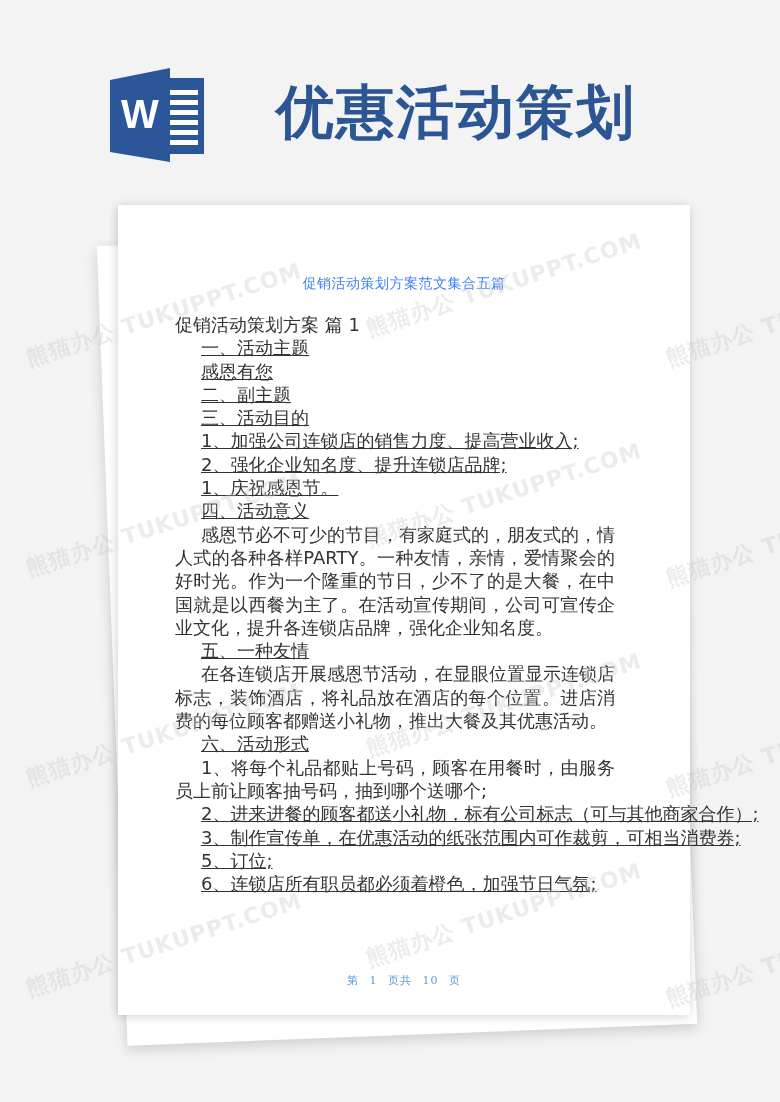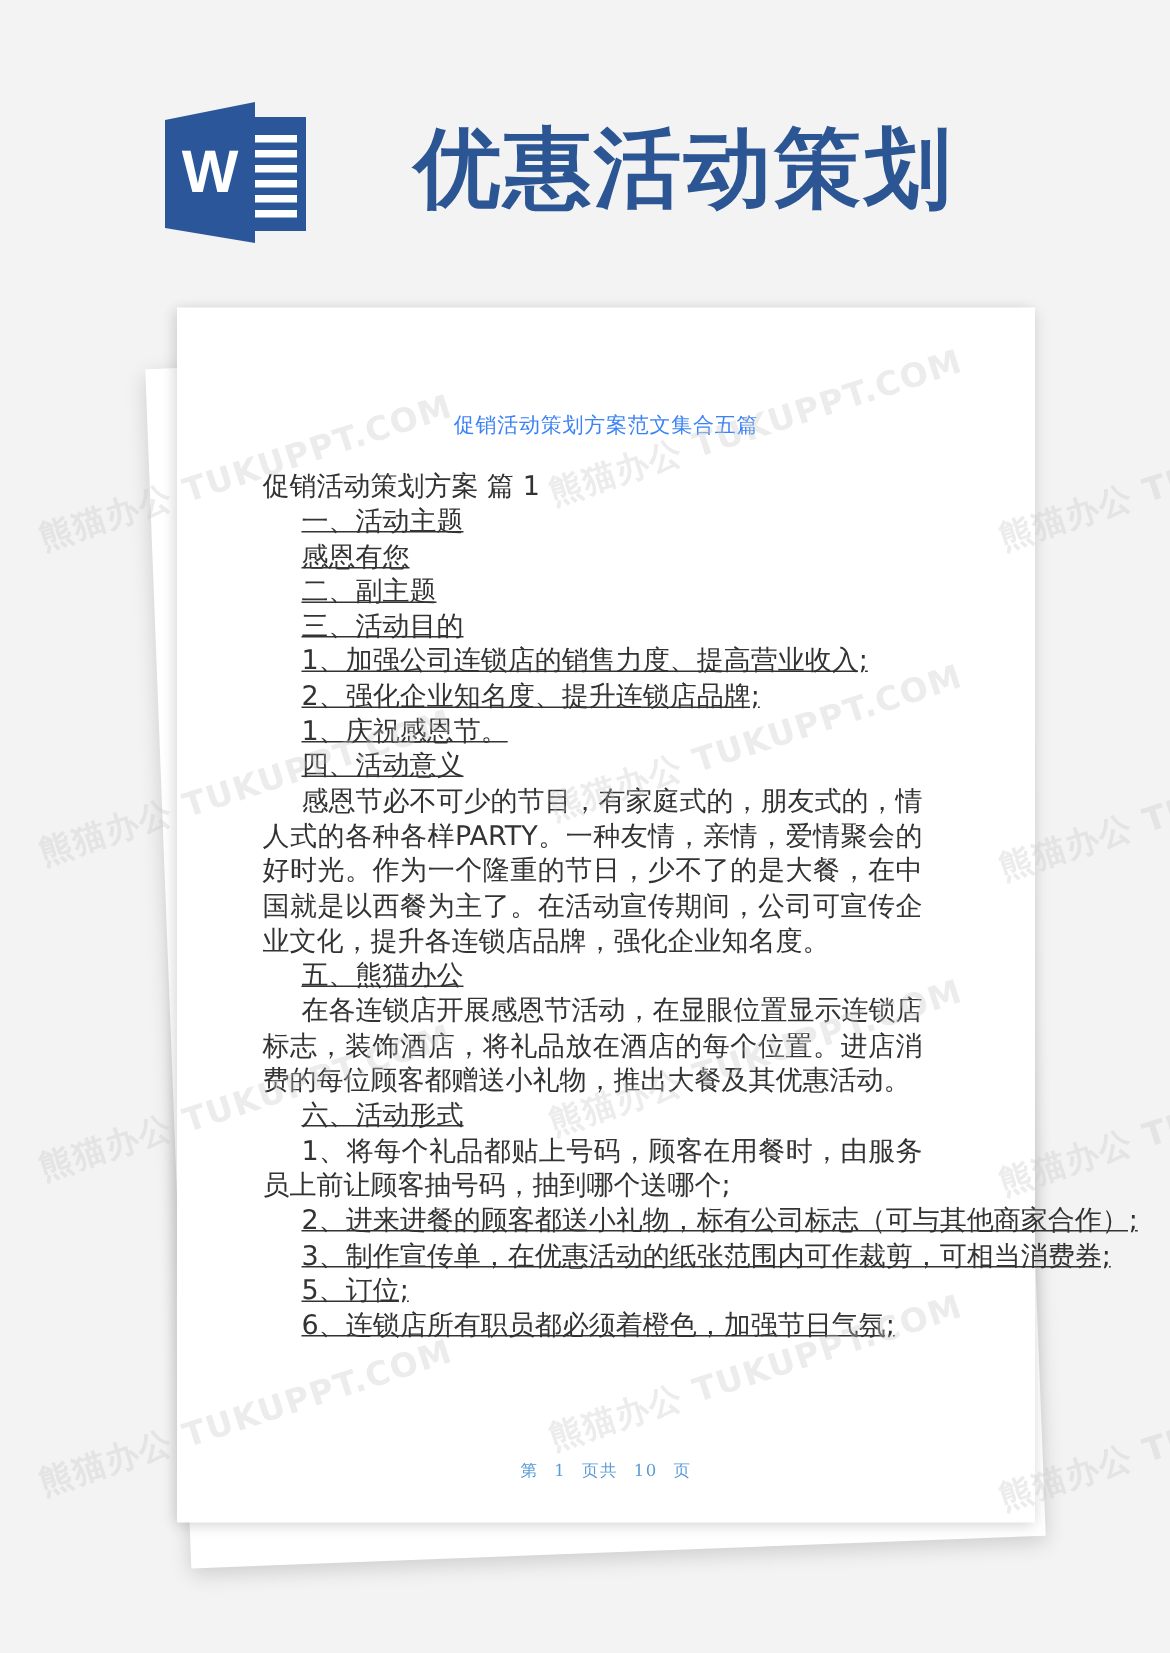--- a/index.html
+++ b/index.html
@@ -136,21 +136,21 @@
     <span class="line l0">促销活动策划方案 篇 1</span>
     <span class="line l1">一、活动主题</span>
     <span class="line l1">感恩有您</span>
     <span class="line l1">二、副主题</span>
     <span class="line l1">三、活动目的</span>
     <span class="line l1">1、加强公司连锁店的销售力度、提高营业收入;</span>
     <span class="line l1">2、强化企业知名度、提升连锁店品牌;</span>
     <span class="line l1">1、庆祝感恩节。</span>
     <span class="line l1">四、活动意义</span>
     <span class="para">感恩节必不可少的节目，有家庭式的，朋友式的，情人式的各种各样PARTY。一种友情，亲情，爱情聚会的好时光。作为一个隆重的节日，少不了的是大餐，在中国就是以西餐为主了。在活动宣传期间，公司可宣传企业文化，提升各连锁店品牌，强化企业知名度。</span>
-    <span class="line l1">五、熊猫办公</span>
+    <span class="line l1">五、一种友情</span>
     <span class="para">在各连锁店开展感恩节活动，在显眼位置显示连锁店标志，装饰酒店，将礼品放在酒店的每个位置。进店消费的每位顾客都赠送小礼物，推出大餐及其优惠活动。</span>
     <span class="line l1">六、活动形式</span>
     <span class="para">1、将每个礼品都贴上号码，顾客在用餐时，由服务员上前让顾客抽号码，抽到哪个送哪个;</span>
     <span class="line l1">2、进来进餐的顾客都送小礼物，标有公司标志（可与其他商家合作）;</span>
     <span class="line l1">3、制作宣传单，在优惠活动的纸张范围内可作裁剪，可相当消费券;</span>
     <span class="line l1">5、订位;</span>
     <span class="line l1">6、连锁店所有职员都必须着橙色，加强节日气氛;</span>
   </div>
 
   <div class="page-number">第 1 页共 10 页</div>

